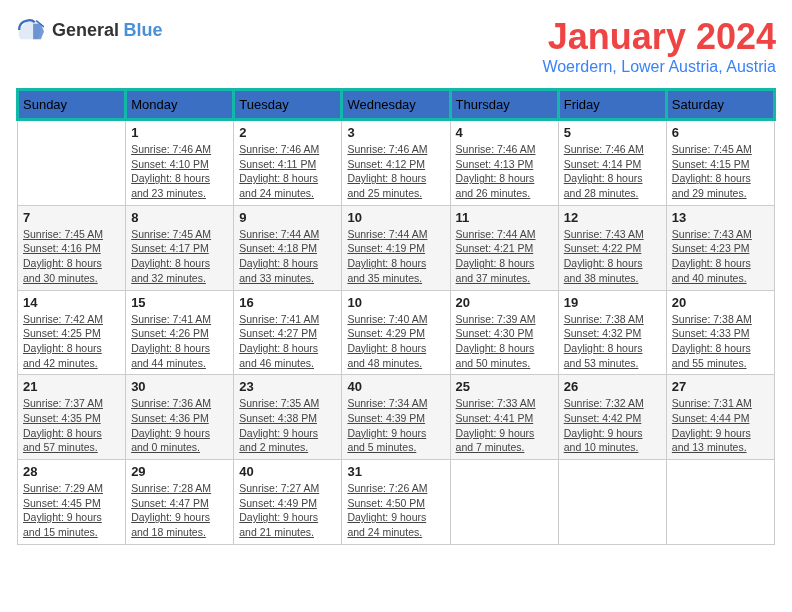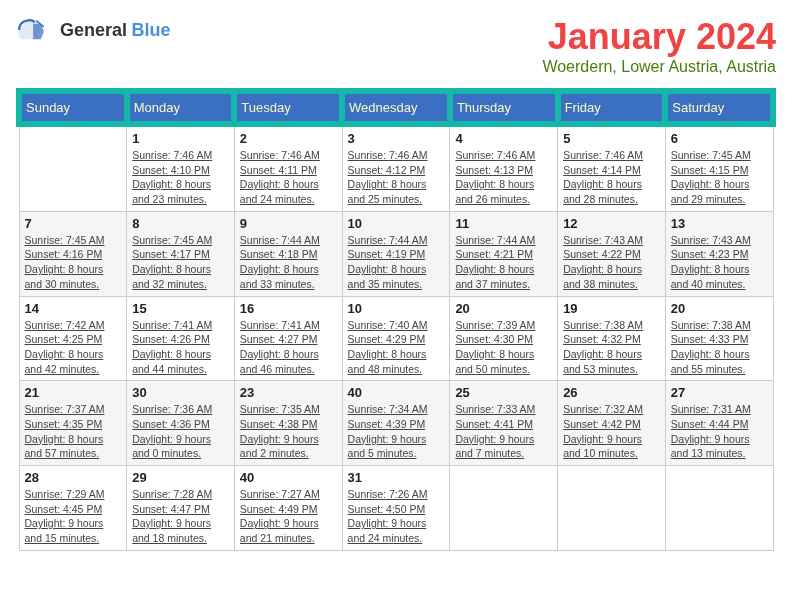--- a/index.html
+++ b/index.html
@@ -12,21 +12,21 @@
     }
     .header-area {
       display: flex;
       justify-content: space-between;
       align-items: flex-start;
       margin-bottom: 12px;
     }
     .logo {
       display: flex;
       align-items: center;
-      gap: 16px;
+      gap: 8px;
     }
     .logo-text-general {
       font-size: 18px;
       font-weight: bold;
       color: #333;
     }
     .logo-text-blue {
       font-size: 18px;
       font-weight: bold;
       color: #4a90d9;
@@ -38,35 +38,35 @@
     .title-area {
       text-align: right;
     }
     .month-title {
       font-size: 36px;
       font-weight: bold;
       color: #ef4444;
     }
     .location-title {
       font-size: 16px;
-      color: #4d7c0f;
+      color: #3b82f6;
     }
     .calendar {
       width: 100%;
       border-collapse: collapse;
       font-size: 11px;
     }
     .calendar th {
       background-color: #3a6fc4;
-      color: #fef9c3;
+      color: #000000;
       padding: 6px 4px;
       text-align: left;
       font-size: 13px;
       font-weight: normal;
-      border: 6px solid #14b8a6;
+      border: 3px solid #14b8a6;
     }
     .calendar td {
       vertical-align: top;
       padding: 4px 5px;
       border: 1px solid #ccc;
       min-height: 80px;
       width: 108px;
       background: #fff;
     }
     .calendar tr:nth-child(even) td {

